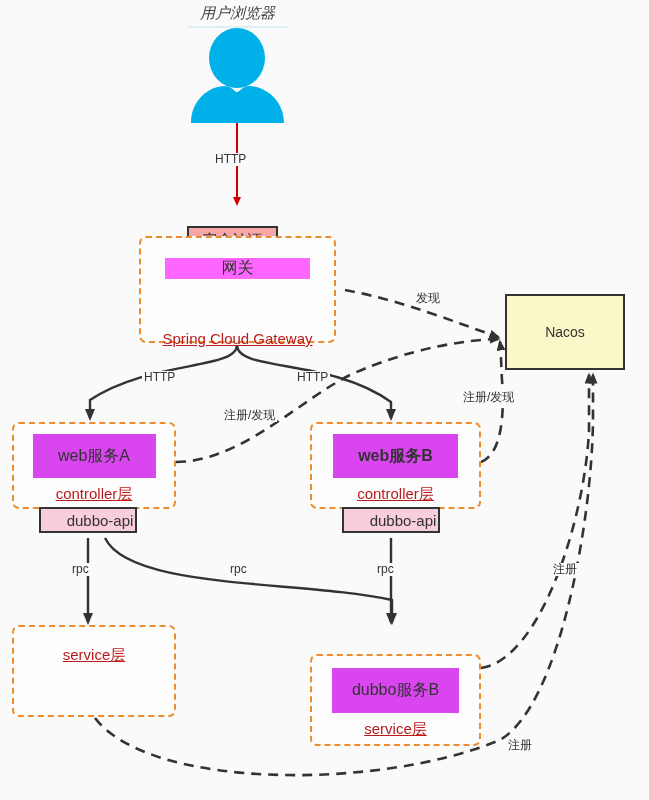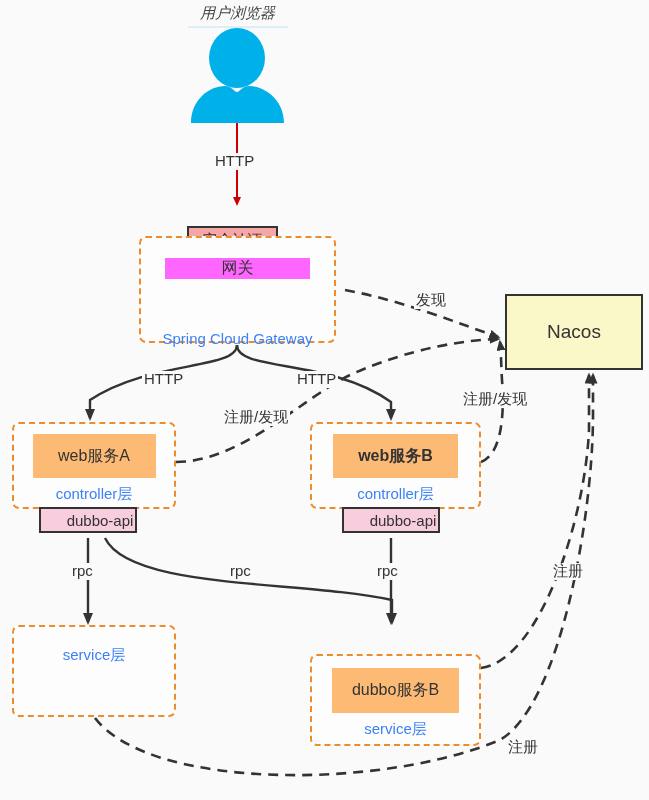--- a/index.html
+++ b/index.html
@@ -31,52 +31,53 @@
   .container-box {
     border: 2px dashed #ED8C2B;
     border-radius: 7px;
     background: #fdfdfd;
     display: flex;
     flex-direction: column;
     align-items: center;
     justify-content: flex-start;
   }
   .inner-blue {
-    background: #fdba74;
+    background: #d946ef;
     color: #333333;
     display: flex;
     align-items: center;
     justify-content: center;
     font-size: 16px;
     box-sizing: border-box;
   }
   .sub-label {
-    color: #3b82f6;
+    color: #b91c1c;
     font-size: 15px;
     text-align: center;
     margin-top: 7px;
+    text-decoration: underline;
   }
   .solid-box {
     border: 2px solid #333333;
     display: flex;
     align-items: center;
     justify-content: center;
     box-sizing: border-box;
     font-size: 15px;
     color: #333333;
   }
   .pink-strong { background: #FF66FF; }
   .pink-light  { background: #F8CDDE; padding-left: 24px; }
   .red-light   { background: #F7A6A6; }
   .yellow-box  { background: #FAF7C8; }
   .edge-label {
     position: absolute;
     background: #fafafa;
     color: #333333;
-    font-size: 15px;
+    font-size: 12px;
     line-height: 1.1;
     white-space: nowrap;
     padding: 0 2px;
     box-sizing: border-box;
   }
   .title-label {
     position: absolute;
     color: #444444;
     font-size: 15px;
     white-space: nowrap;
@@ -149,21 +150,21 @@
     <span>安全认证</span>
   </div>
 
   <div class="node container-box" style="left:139px; top:236px; width:197px; height:107px; padding-top:20px;gap:44px;">
     <div class="inner-blue pink-strong" style="width:145px; height:46px; font-size:16px;">
       <span>网关</span>
     </div>
     <div class="sub-label">Spring Cloud Gateway</div>
   </div>
 
-  <div class="node solid-box yellow-box" style="left:505px; top:294px; width:138px; height:76px; font-size:19px;">
+  <div class="node solid-box yellow-box" style="left:505px; top:294px; width:120px; height:76px; font-size:14px;">
     <span>Nacos</span>
   </div>
 
   <div class="edge-label" style="left:142px; top:371px;">HTTP</div>
 
   <div class="edge-label" style="left:295px; top:371px;">HTTP</div>
 
   <div class="edge-label" style="left:414px; top:292px;">发现</div>
 
   <div class="edge-label" style="left:222px; top:409px;">注册/发现</div>

